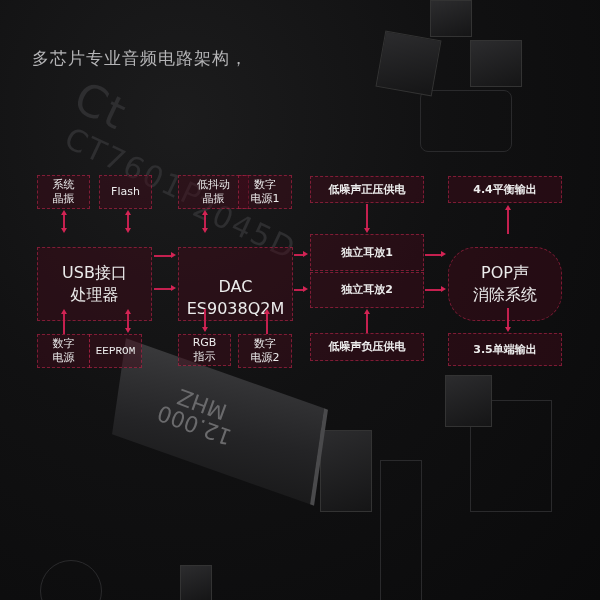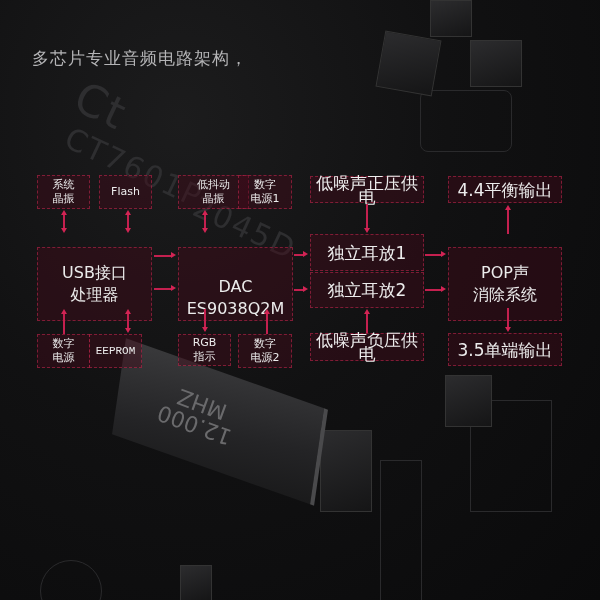--- a/index.html
+++ b/index.html
@@ -31,21 +31,21 @@
     letter-spacing: 1px;
   }
   .box {
     position: absolute; box-sizing: border-box;
     background: rgba(70, 10, 26, 0.42);
     border: 1px dashed rgba(200, 40, 80, 0.55);
     color: #ececec; font-size: 11px; line-height: 14px;
     display: flex; align-items: center; justify-content: center; text-align: center;
   }
   .box.big { font-size: 16px; line-height: 22px; margin-top: 13px; }
-  .box.mid { font-size: 17px; }
+  .box.mid { font-size: 11px; font-weight: bold; }
   .box span { display: block; white-space: pre-line; }
   .ar { position: absolute; background: #c4204f; }
   .v { width: 1.5px; }
   .h { height: 1.5px; }
   .tip { position: absolute; width: 0; height: 0; }
   .tip.d { border-left: 3px solid transparent; border-right: 3px solid transparent; border-top: 5px solid #d22454; }
   .tip.u { border-left: 3px solid transparent; border-right: 3px solid transparent; border-bottom: 5px solid #d22454; }
   .tip.r { border-top: 3px solid transparent; border-bottom: 3px solid transparent; border-left: 5px solid #d22454; }
 </style>
 </head>
@@ -126,21 +126,21 @@
 <div class="box mid" style="left:310px;top:272px;width:114px;height:36px;justify-content:center;">
     <span>独立耳放2</span>
   </div>
 <div class="box mid" style="left:310px;top:333px;width:114px;height:28px;">
     <span>低噪声负压供电</span>
   </div>
 
 <div class="box mid" style="left:448px;top:176px;width:114px;height:27px;">
     <span>4.4平衡输出</span>
   </div>
-<div class="box big" style="left:448px;top:234px;width:114px;height:74px;">
+<div class="box big" style="left:448px;top:234px;width:114px;height:74px;border-radius:27px;">
     <span>POP声
 消除系统</span>
   </div>
 <div class="box mid" style="left:448px;top:333px;width:114px;height:33px;">
     <span>3.5单端输出</span>
   </div>
 
 <div class="ar v" style="left:63px;top:214px;height:15px;"></div>
 <div class="tip u" style="left:61px;top:210px;"></div>
 <div class="tip d" style="left:61px;top:228px;"></div>

